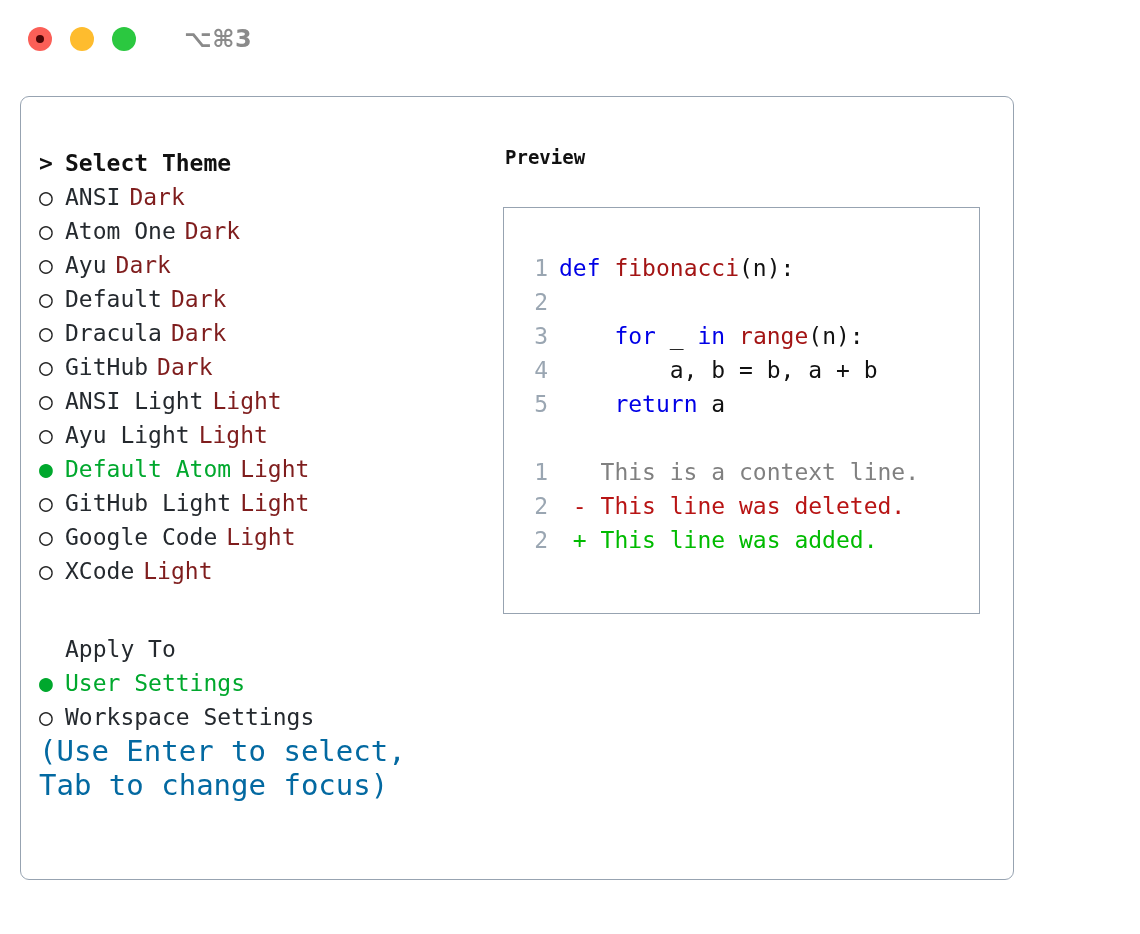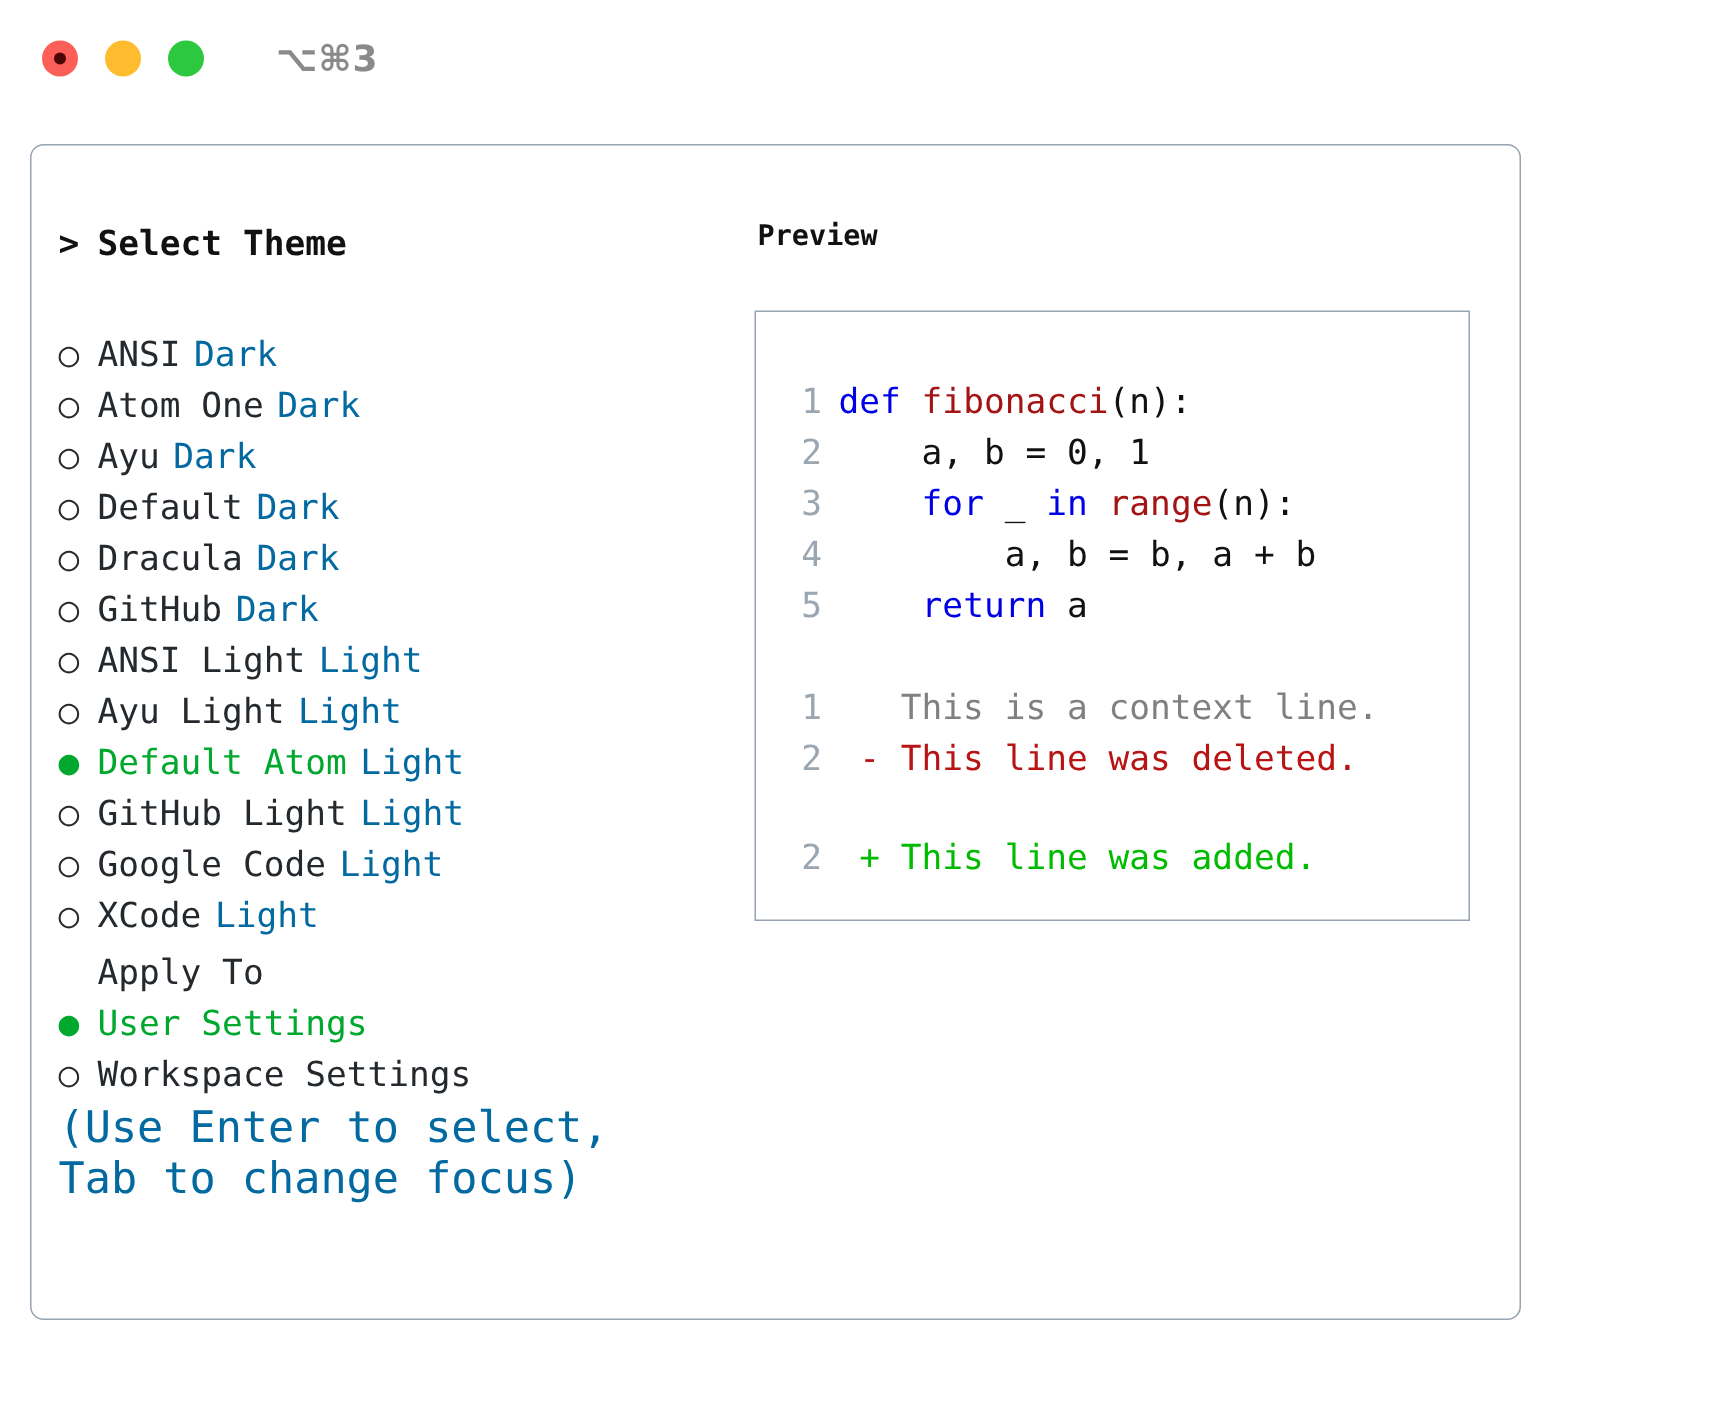--- a/index.html
+++ b/index.html
@@ -103,21 +103,21 @@
     flex: 0 0 26px;
     color: #2a2a2a;
     font-size: 23px;
   }
   .bullet.caret { font-weight: 700; color: #111111; }
   .bullet.sel   { color: #00a82d; }
 
   .label        { color: #24292e; }
   .label.header { font-weight: 700; color: #111111; text-align: right; }
   .label.sel    { color: #00a82d; }
-  .tag          { color: #0369a1; margin-left: 9px; margin-top: 40px; }
+  .tag          { color: #7f1d1d; margin-left: 9px; }
 
   .section-gap  { height: 44px; }
   .subheader    { padding-left: 26px; color: #24292e; }
 
   .hint {
     font-size: 29px;
     line-height: 34px;
     color: #0369a1;
     width: 420px;
     white-space: normal;
@@ -158,21 +158,21 @@
     color: #9aa6b2;
     margin-right: 11px;
   }
   .blank-line { height: 34px; }
 
   .tok-kw   { color: #0000e6; }
   .tok-fn   { color: #a31414; }
   .tok-plain{ color: #111111; }
   .tok-ctx  { color: #808080; }
   .tok-del  { color: #b81414; }
-  .tok-add  { color: #00bb00; margin-top: 32px; }
+  .tok-add  { color: #00bb00; }
 </style>
 </head>
 <body>
 
 <div id="screen">
 
   <div class="titlebar">
     <div class="lights">
       <div class="light red">
         <div class="dot"></div>
@@ -221,21 +221,21 @@
 
         <div class="hint">(Use Enter to select, Tab to change focus)</div>
       </div>
 
       <div class="right-col">
         <div class="preview-title">Preview</div>
 
         <div class="preview-box">
           <div id="code-block">
               <div class="code-line"><span class="lineno">1</span><span class="tok-kw">def </span><span class="tok-fn">fibonacci</span><span class="tok-plain">(n):</span></div>
-              <div class="code-line"><span class="lineno">2</span><span class="tok-plain">    a, b = 0, 1</span></div>
+              <div class="code-line"><span class="lineno">2</span></div>
               <div class="code-line"><span class="lineno">3</span><span class="tok-plain">    </span><span class="tok-kw">for</span><span class="tok-plain"> _ </span><span class="tok-kw">in</span><span class="tok-plain"> </span><span class="tok-fn">range</span><span class="tok-plain">(n):</span></div>
               <div class="code-line"><span class="lineno">4</span><span class="tok-plain">        a, b = b, a + b</span></div>
               <div class="code-line"><span class="lineno">5</span><span class="tok-plain">    </span><span class="tok-kw">return</span><span class="tok-plain"> a</span></div>
             </div>
           <div class="blank-line"></div>
           <div id="diff-block">
               <div class="code-line"><span class="lineno">1</span><span class="tok-ctx">   This is a context line.</span></div>
               <div class="code-line"><span class="lineno">2</span><span class="tok-del"> - This line was deleted.</span></div>
               <div class="code-line"><span class="lineno">2</span><span class="tok-add"> + This line was added.</span></div>
             </div>

